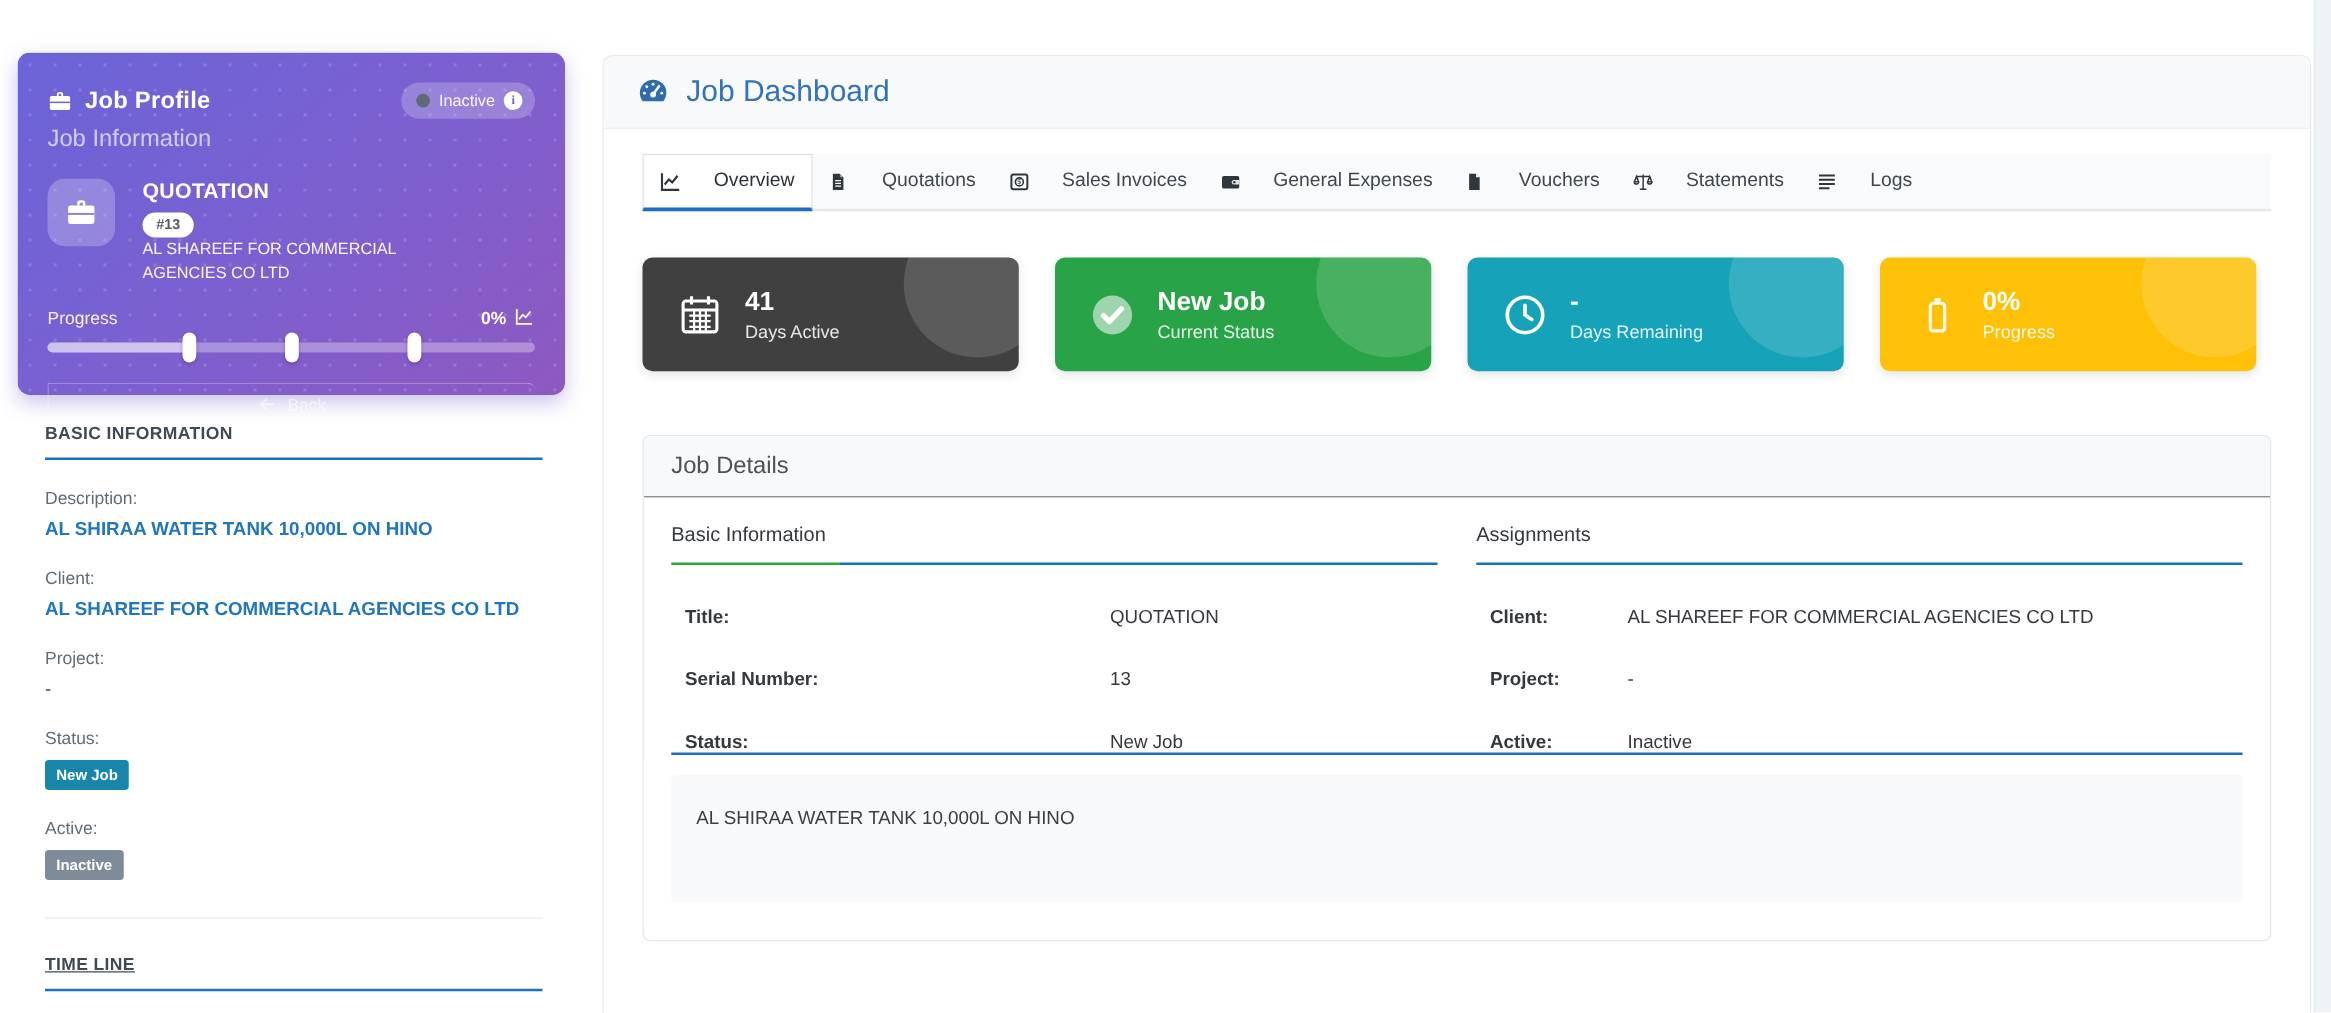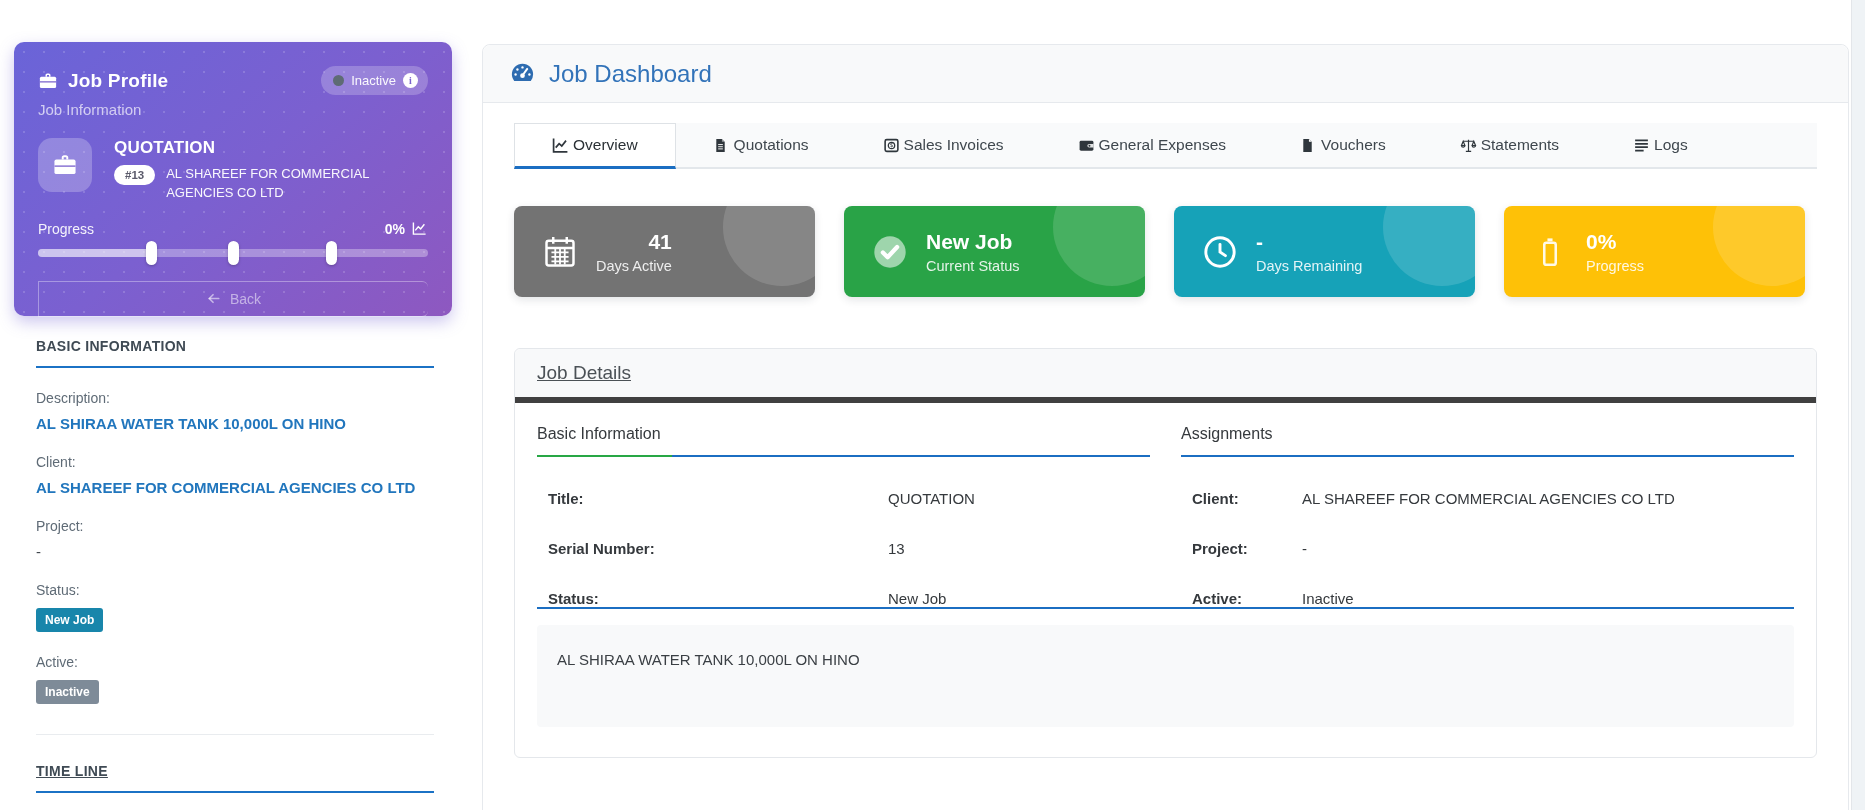--- a/index.html
+++ b/index.html
@@ -18,27 +18,27 @@
   .pc-head{ display:flex; align-items:center; }
   .pc-head .ic{ width:20px; height:20px; margin-right:10px; display:inline-flex; }
   .pc-title{ font-size:19px; font-weight:bold; letter-spacing:.2px; }
   .pc-pill{ margin-left:auto; background:rgba(255,255,255,0.22); border-radius:999px;
     height:29px; display:flex; align-items:center; padding:0 10px 0 12px; font-size:13px;
     color:rgba(255,255,255,0.95); }
   .pc-pill .dot{ width:11px; height:11px; border-radius:50%; background:#5e6b74; margin-right:7px; }
   .pc-pill .info{ width:15px; height:15px; border-radius:50%; background:#fff; color:#7a63cc;
     font-size:10px; font-weight:bold; display:flex; align-items:center; justify-content:center;
     margin-left:7px; font-family:"Liberation Serif",serif; }
-  .pc-sub{ margin-top:6px; font-size:15px; color:rgba(255,255,255,0.68); }
+  .pc-sub{ margin-top:6px; font-size:19px; color:rgba(255,255,255,0.68); }
   .pc-job{ display:flex; margin-top:20px; }
   .pc-avatar{ width:54px; height:54px; border-radius:14px; background:rgba(255,255,255,0.24);
     display:flex; align-items:center; justify-content:center; flex:0 0 54px; }
   .pc-jobinfo{ margin-left:22px; }
   .pc-jobtitle{ font-size:17px; font-weight:bold; letter-spacing:.2px; }
-  .pc-jobrow{ display:flex; margin-top:7px; align-items:flex-start; }
+  .pc-jobrow{ display:flex; margin-top:7px; align-items:flex-start;flex-direction:column; }
   .pc-serial{ background:#fff; color:#5b5b6b; font-size:11.5px; font-weight:bold;
     border-radius:999px; padding:4px 11px; margin-right:11px; flex:0 0 auto; }
   .pc-client{ font-size:13px; line-height:1.45; color:rgba(255,255,255,0.95); width:262px; }
   .pc-progress-row{ display:flex; align-items:center; margin-top:18px; font-size:14px;
     color:rgba(255,255,255,0.92); }
   .pc-progress-row .pv{ margin-left:auto; font-weight:bold; color:#fff; display:flex;
     align-items:center; gap:6px; }
   .pc-slider{ position:relative; height:8px; border-radius:4px; background:rgba(255,255,255,0.32);
     margin-top:12px; }
   .pc-slider .fill{ position:absolute; left:0; top:0; bottom:0; width:29%;
@@ -69,42 +69,42 @@
   
   .main-card{ position:absolute; left:482px; top:44px; width:1367px; height:900px;
     background:#fff; border:1px solid #e6e9ed; border-radius:8px; }
   .main-header{ height:58px; background:#f8f9fa; border-bottom:1px solid #e6e9ed;
     border-radius:8px 8px 0 0; display:flex; align-items:center; padding:0 26px; }
   .main-header .gic{ width:27px; height:27px; margin-right:13px; display:inline-flex; color:#2e6cb0; }
   .main-title{ font-size:24px; font-weight:400; color:#3273b9; }
   .main-content{ padding:20px 31px 0 31px; }
 
   .tabs{ display:flex; background:#f9fafb; border-bottom:2px solid #e3e7eb; }
-  .tab{ display:flex; align-items:center; gap:4px; padding:12px 37px; font-size:15.5px;
+  .tab{ display:flex; align-items:center; gap:26px; padding:12px 13px; font-size:15.5px;
     color:#3f474e; cursor:pointer; white-space:nowrap; }
   .tab .tic{ width:17px; height:17px; display:inline-flex; color:#2f363c; }
   .tab.active{ background:#fff; border:1px solid #dee2e6; border-bottom:3px solid #1b6ec2;
     margin-bottom:-2px; color:#2b3136; font-weight:500; }
 
   .stats{ display:flex; gap:29px; margin-top:37px; }
   .stat{ position:relative; width:301px; height:91px; border-radius:8px; overflow:hidden;
     color:#fff; display:flex; align-items:center; padding-left:27px;
     box-shadow:0 3px 8px rgba(30,40,60,0.12); }
   .stat .deco{ position:absolute; top:-38px; right:-26px; width:118px; height:118px;
     border-radius:50%; background:rgba(255,255,255,0.14); }
   .stat .sic{ width:38px; height:38px; display:flex; align-items:center; justify-content:center;
     margin-right:17px; color:rgba(255,255,255,0.92); }
   .stat .sv{ font-size:21px; font-weight:bold; }
   .stat .sl{ font-size:14.5px; color:rgba(255,255,255,0.88); margin-top:4px; }
-  .stat-blue{ background:#737373;text-align:right; } .stat-green{ background:#29a347; }
+  .stat-blue{ background:#404040; } .stat-green{ background:#29a347; }
   .stat-teal{ background:#16a2b8; } .stat-yellow{ background:#fec107; }
 
   .panel{ margin-top:51px; border:1px solid #e4e7eb; border-radius:6px; }
-  .panel-header{ background:#f8f9fa; border-bottom:6px solid #404040; border-radius:6px 6px 0 0;
-    padding:13px 22px; font-size:19px; color:#4b5156;text-decoration:underline; }
+  .panel-header{ background:#f8f9fa; border-bottom:1px solid #404040; border-radius:6px 6px 0 0;
+    padding:13px 22px; font-size:19px; color:#4b5156; }
   .panel-body{ padding:22px 22px 30px 22px; }
   .cols{ display:flex; gap:31px; }
   .col{ flex:1; }
   .col-h{ font-size:16px; color:#35393d; padding-bottom:12px; }
   .ul-mixed{ height:2px; background:linear-gradient(to right,#28a745 0 22%,#1b6ec2 22% 100%); }
   .ul-blue{ height:2px; background:#1b6ec2; }
   .drow{ display:flex; margin-top:33px; padding-left:11px; font-size:15px; color:#35393d; }
   .dlabel{ font-weight:bold; }
   .col-left .dlabel{ width:340px; flex:0 0 340px; }
   .col-right .dlabel{ width:110px; flex:0 0 110px; }

